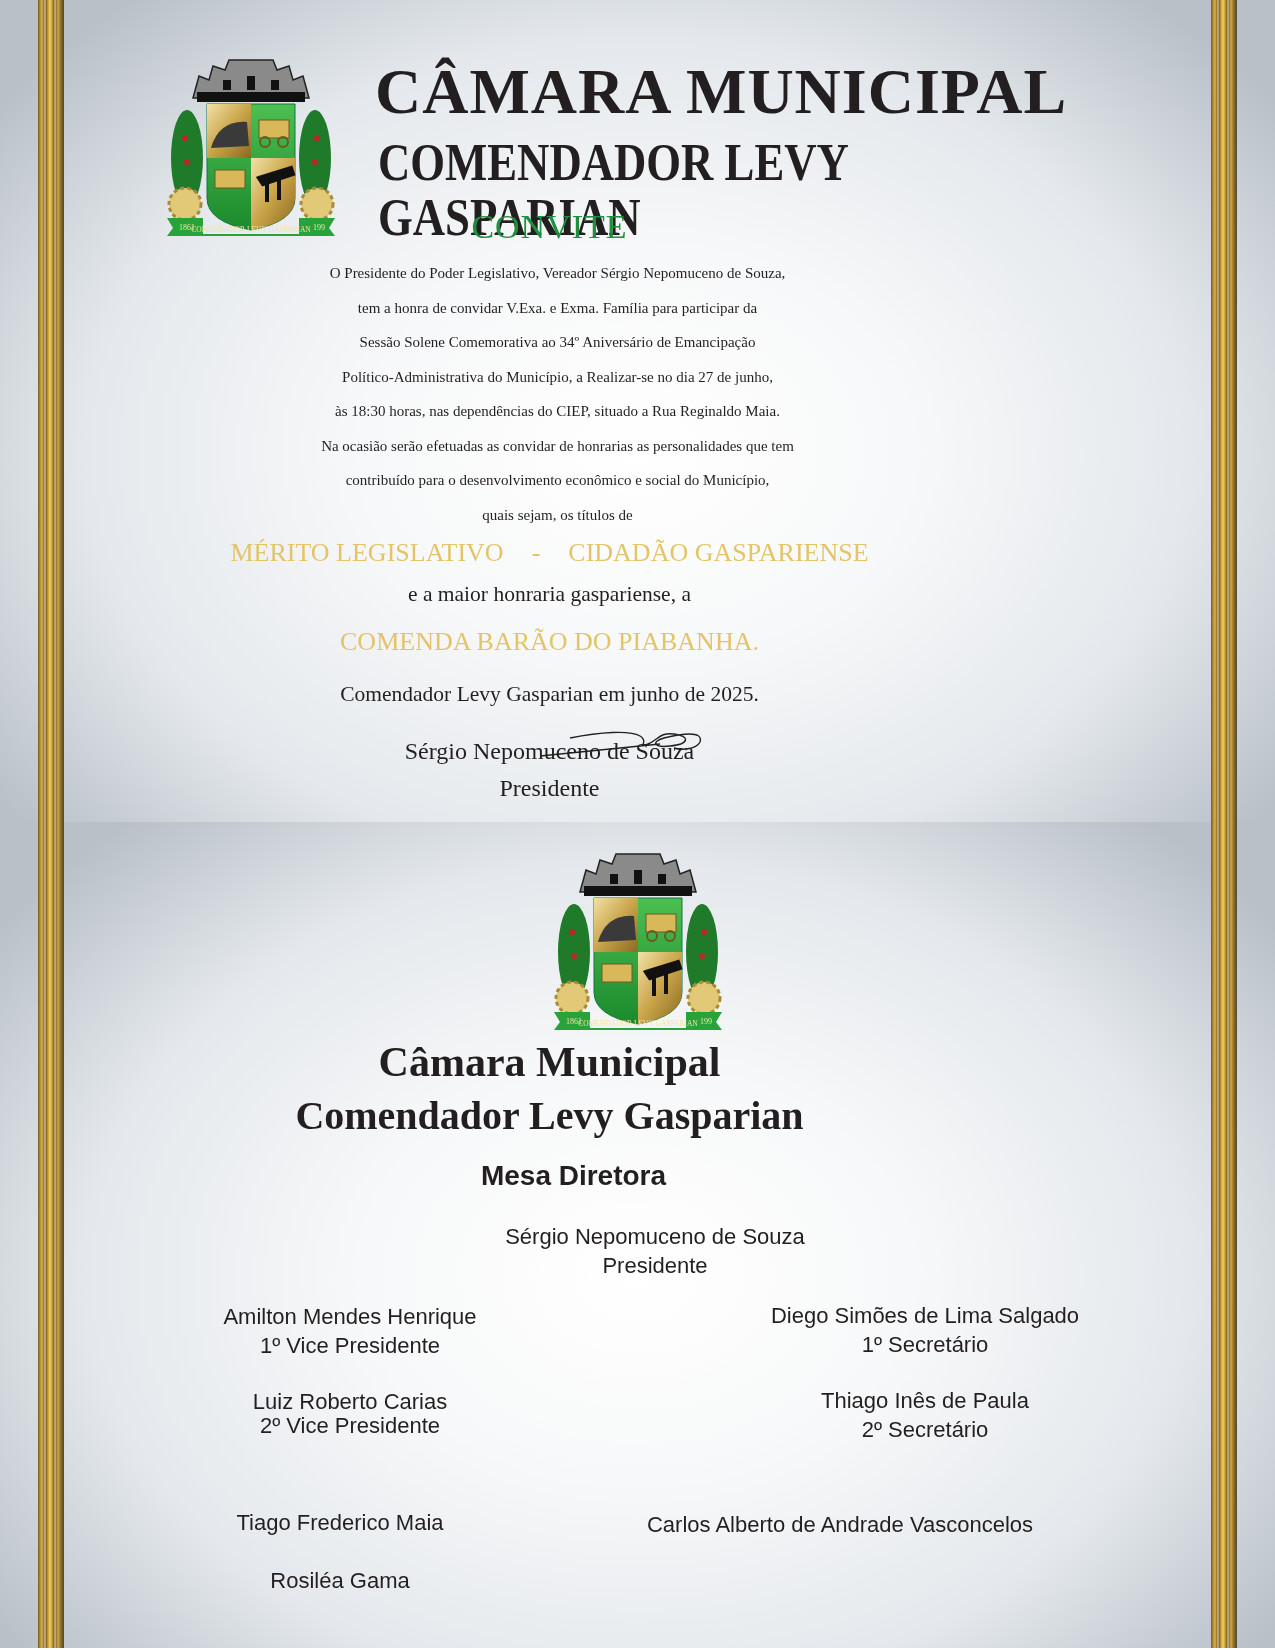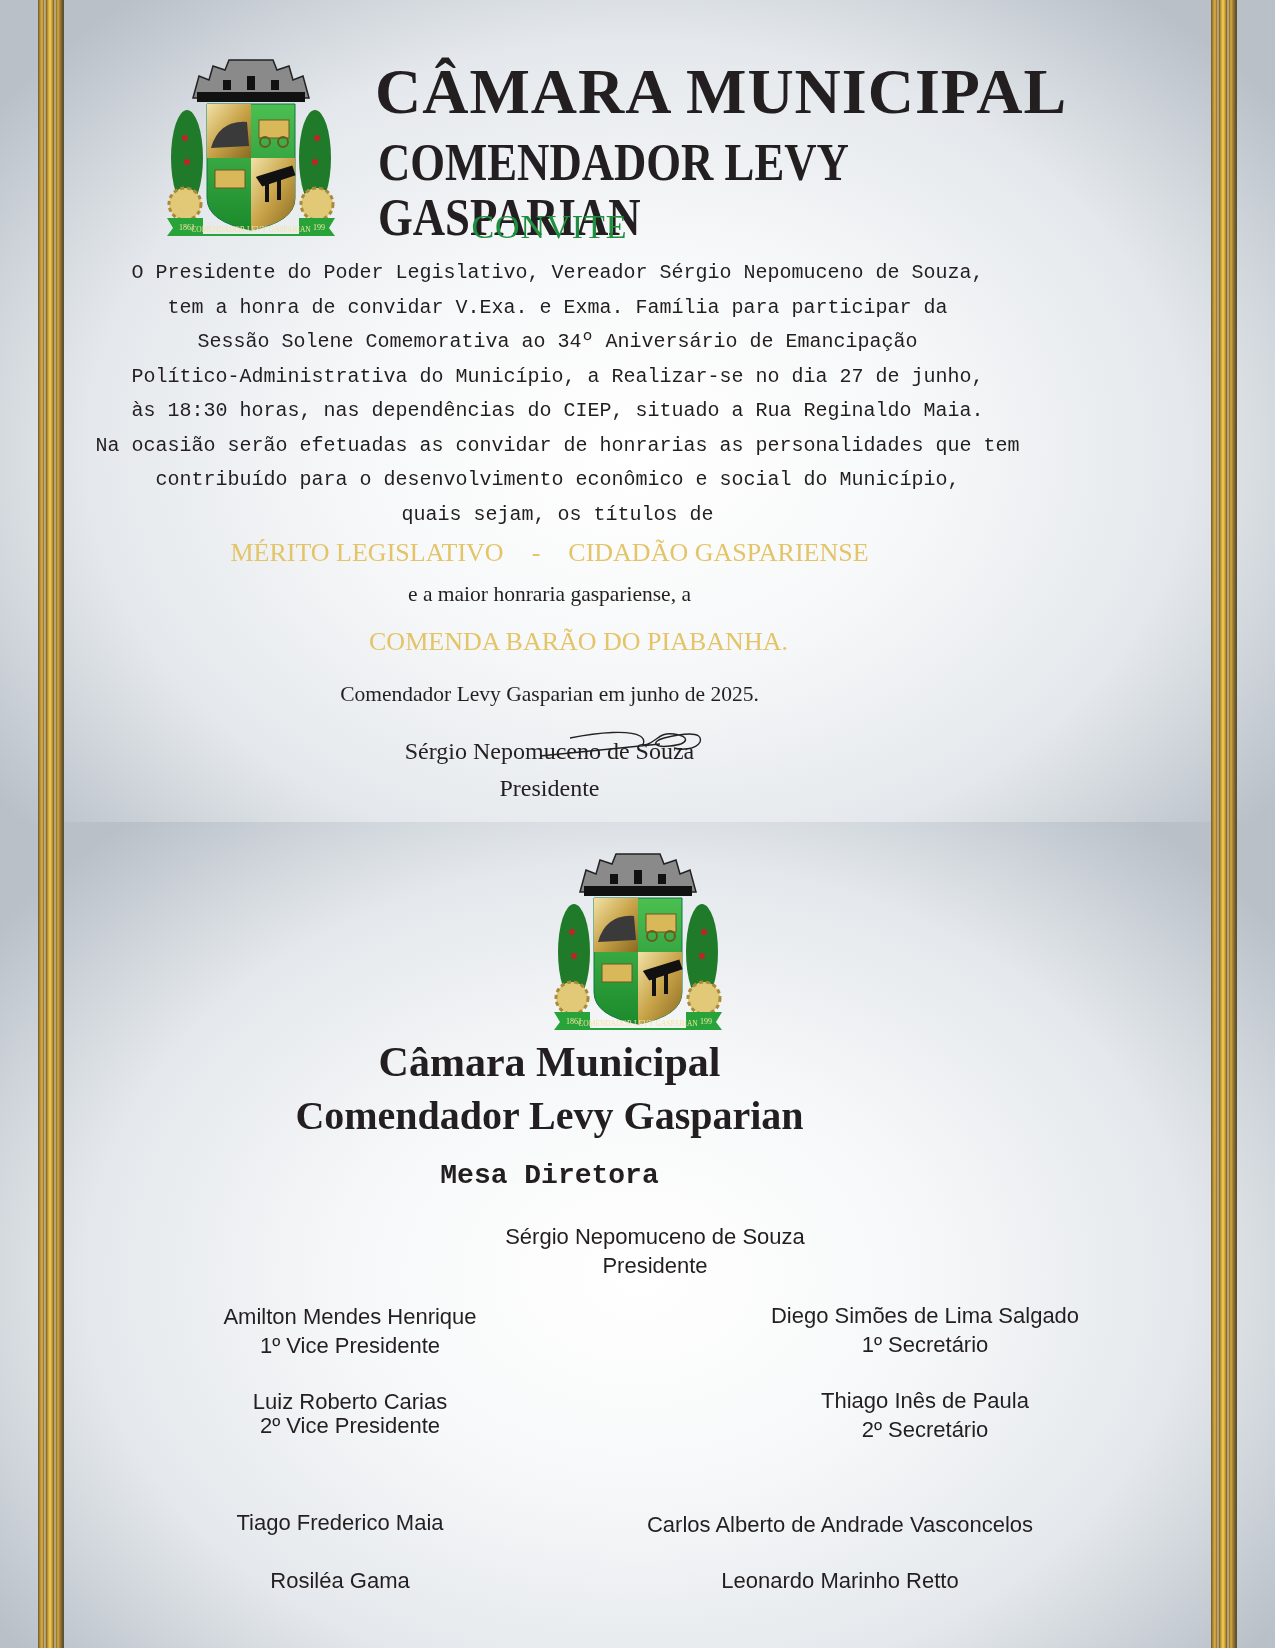--- a/index.html
+++ b/index.html
@@ -28,34 +28,34 @@
   .crest { position:absolute; }
   #crest-top { left:163px; top:58px; width:176px; height:180px; }
   #crest-bottom { left:550px; top:30px; width:176px; height:180px; }
 
   .abs { position:absolute; left:0; width:1099px; text-align:center; margin:0; }
 
   .t1 { top:58px; left:375px; width:720px; text-align:left; font-size:64px; color:#231f20; letter-spacing:1px; font-family:"Liberation Serif", serif; line-height:1.05; }
   .t2 { top:136px; left:378px; width:720px; text-align:left; font-size:52px; color:#231f20; font-family:"Liberation Serif", serif; transform:scaleX(0.86); transform-origin:left; line-height:1.05; }
   .convite { top:208px; left:0; font-size:34px; color:#1e8f3e; font-family:"Liberation Serif", serif; letter-spacing:1px; }
   .body-lines { top:256px; }
-  .body-lines div { font-size:20px; color:#231f20; line-height:34.5px; font-family:Liberation Mono, monospace;padding-left:16px; }
+  .body-lines div { font-size:15px; color:#231f20; line-height:34.5px; font-family:Liberation Serif, serif;padding-left:16px; }
   .gold { color:#e3c468; font-family:"Liberation Serif", serif; font-size:26px; letter-spacing:0px; }
   .titles { top:538px; }
   .titles span.sep { display:inline-block; margin:0 28px; }
   .maior { top:582px; font-size:21.5px; color:#231f20; font-family:"Liberation Serif", serif; }
-  .comenda { top:627px;margin-left:29px; }
+  .comenda { top:627px; }
   .dateline { top:682px; font-size:21.5px; color:#231f20; font-family:"Liberation Serif", serif; }
   .signame { top:738px; font-size:24px; color:#231f20; font-family:"Liberation Serif", serif; }
   .sigrole { top:775px; font-size:24px; color:#231f20; font-family:"Liberation Serif", serif; }
   .signature { position:absolute; left:540px; top:722px; width:170px; height:40px; }
 
   .b1 { top:216px; font-size:42px; font-weight:bold; color:#231f20; font-family:"Liberation Serif", serif; }
   .b2 { top:270px; font-size:40px; font-weight:bold; color:#231f20; font-family:"Liberation Serif", serif; }
-  .sans { font-family:Liberation Mono, monospace; color:#231f20; }
+  .sans { font-family:Liberation Sans, sans-serif; color:#231f20;margin-left:24px; }
   .mesa { top:338px; font-size:28px; font-weight:bold; }
   .person { position:absolute; text-align:center; font-size:22px; line-height:29px; font-family:"Liberation Sans", sans-serif; color:#231f20; }
   .vereadores { top:625px; font-size:32px; font-weight:bold; }
 </style>
 </head>
 <body>
 
 <section id="panel-top" class="panel">
   <div class="rail left"></div>
   <div class="rail right"></div>
@@ -187,14 +187,13 @@
   </div>
   <div class="person" style="left:735px; top:564px; width:380px;">
     <div>Thiago Inês de Paula</div>
     <div>2º Secretário</div>
   </div>
 
 
   <div class="person" style="left:180px; top:686px; width:320px; text-align:center;">Tiago Frederico Maia</div>
   <div class="person" style="left:600px; top:688px; width:480px;">Carlos Alberto de Andrade Vasconcelos</div>
   <div class="person" style="left:180px; top:744px; width:320px;">Rosiléa Gama</div>
-  <div class="person" style="left:600px; top:744px; width:480px;">Leonardo Marinho Retto</div>
 </section>
 
 </body></html>

